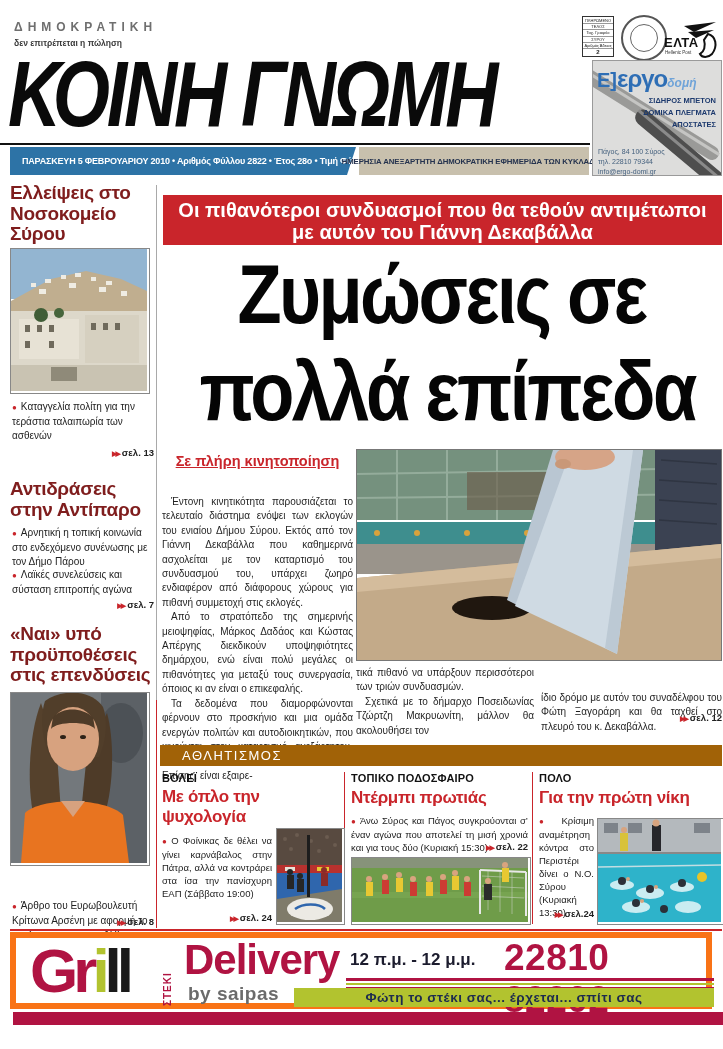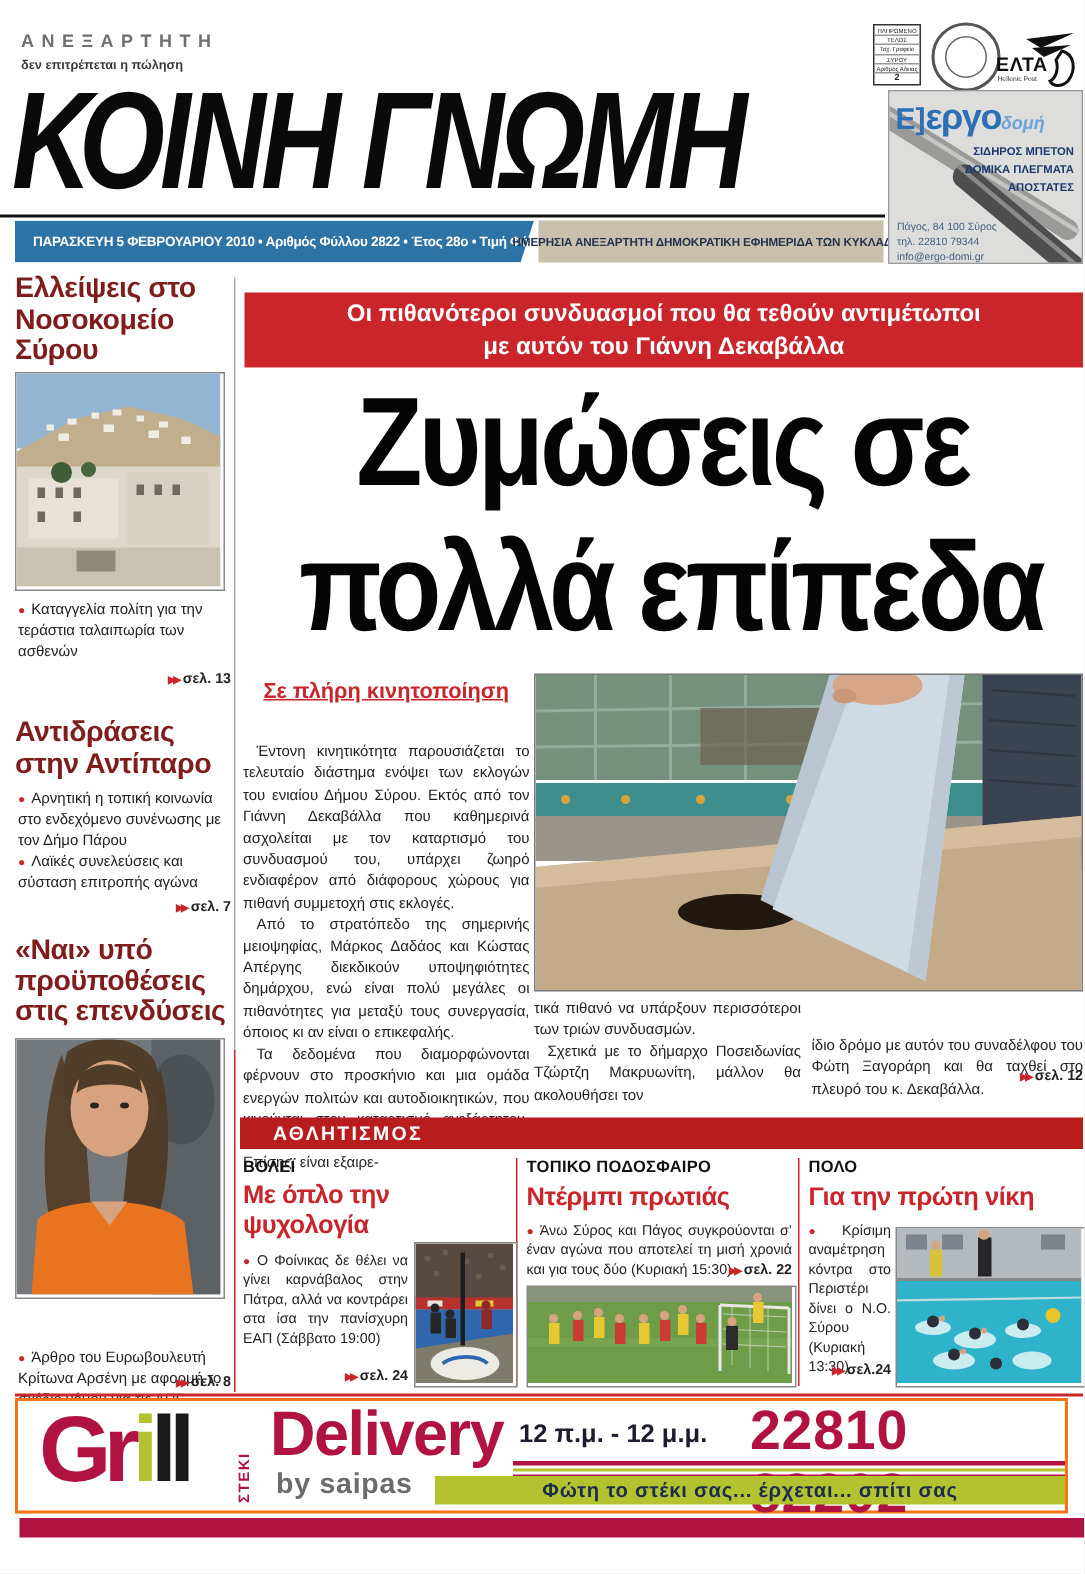--- a/index.html
+++ b/index.html
@@ -48,42 +48,42 @@
   .side-title{left:10px;width:148px;font-size:19px;line-height:20.5px;font-weight:900;color:#7f1d1d;letter-spacing:-0.3px;}
   .side-photo{left:10px;width:138px;border:1px solid #888;}
   .bullet{font-size:10px;line-height:13.8px;color:#222;text-align:left;}
   .bullet .dot{color:#c9252b;font-size:8px;margin-right:4px;}
   .pref{font-size:9.5px;font-weight:bold;color:#222;text-align:right;}
   .pref .arr{color:#c9252b;font-size:7px;letter-spacing:-2px;margin-right:3px;}
   .divider-v{width:1px;background:#a9a9a9;}
 
   
   .banner{left:163px;top:195px;width:559px;height:50px;background:#c9252b;color:#fff;
-          text-align:center;font-size:16px;line-height:22px;font-weight:600;padding-top:4px;box-sizing:border-box;}
+          text-align:center;font-size:20px;line-height:22px;font-weight:600;padding-top:4px;box-sizing:border-box;}
   .headline{left:160px;top:246px;width:563px;text-align:center;font-weight:900;color:#050505;
             font-size:84px;line-height:97px;letter-spacing:-3px;transform:scaleX(0.86);transform-origin:center top;white-space:nowrap;}
   .subhead{left:160px;top:452px;width:195px;text-align:center;color:#c9252b;font-weight:900;
            font-size:14.5px;line-height:19px;text-decoration:underline;}
   .bodytext{font-size:10px;line-height:14.4px;text-align:justify;color:#1f1f1f;}
   .bodytext p{margin:0;text-indent:9px;}
   .lead-photo{left:356px;top:449px;width:366px;height:212px;border:1px solid #777;box-sizing:border-box;}
 
   
-  .sports-bar{left:160px;top:745px;width:562px;height:21px;background:#b91c1c;color:#fff;
-              font-size:13px;font-weight:bold;letter-spacing:1.5px;display:flex;align-items:center;padding-left:22px;box-sizing:border-box;}
+  .sports-bar{left:160px;top:745px;width:562px;height:21px;background:#a16207;color:#fff;
+              font-size:13px;font-weight:normal;letter-spacing:1.5px;display:flex;align-items:center;padding-left:22px;box-sizing:border-box;}
   .kicker{font-size:11px;font-weight:900;color:#111;letter-spacing:0.2px;}
   .sport-head{font-size:17px;line-height:19.5px;font-weight:900;color:#c9252b;letter-spacing:-0.3px;}
   .sbullet{font-size:9.5px;line-height:13px;color:#222;text-align:justify;}
   .sbullet .dot{color:#c9252b;font-size:8px;margin-right:3px;}
   .divider-red{width:1px;background:#c9252b;}
   .sport-photo{border:1px solid #888;}
   .bottom-rule{left:10px;top:929px;width:712px;height:2px;background:#c9252b;}
 
   
-  .grill-box{left:10px;top:932px;width:702px;height:77px;border:2px solid #f97316;background:#fff;box-sizing:border-box;}
+  .grill-box{left:10px;top:932px;width:702px;height:77px;border:6px solid #f97316;background:#fff;box-sizing:border-box;}
   .grill-logo{position:absolute;left:14px;top:2px;font-size:62px;font-weight:900;letter-spacing:-5px;line-height:62px;}
   .gl-c{color:#b01342;} .gl-g{color:#b2c32f;} .gl-k{color:#1a1a1a;}
   .grill-vert{position:absolute;left:146px;top:16px;height:52px;writing-mode:vertical-rl;transform:rotate(180deg);
               font-size:10px;font-weight:900;color:#b01342;letter-spacing:1px;}
   .delivery{position:absolute;left:168px;top:-2px;font-size:42px;font-weight:900;color:#b01342;letter-spacing:-1px;}
   .by-line{position:absolute;left:172px;top:45px;font-size:19px;color:#6b6b6b;font-weight:bold;letter-spacing:0.5px;}
   .hours{position:absolute;left:334px;top:12px;font-size:17px;font-weight:900;color:#1c1c2e;}
   .gphone{position:absolute;left:472px;top:-1px;font-size:37px;font-weight:900;color:#b01342;letter-spacing:0.5px;margin-left:16px;}
   .stripes{position:absolute;left:330px;top:40px;width:368px;}
   .stripes div{height:2.5px;margin-bottom:2px;}
@@ -91,21 +91,21 @@
   .slogan{position:absolute;left:278px;top:50px;width:420px;height:19px;background:#b2c32f;
           display:flex;align-items:center;justify-content:center;}
   .slogan span{font-size:13.5px;font-weight:bold;color:#1d2b4e;letter-spacing:0.5px;white-space:nowrap;}
   .bottom-bar{left:13px;top:1012px;width:710px;height:13px;background:#b01342;}
 </style>
 </head>
 <body>
 
 <div class="page">
 
-  <div class="abs sub-label">ΑΝΕΞΑΡΤΗΤΗ</div>
+  <div class="abs sub-label">ΔΗΜΟΚΡΑΤΙΚΗ</div>
   <div class="abs sub-note">δεν επιτρέπεται η πώληση</div>
 
   <div class="abs frank-box">
     <span class="fl">ΠΛΗΡΩΜΕΝΟ</span>
     <span class="fl">ΤΕΛΟΣ</span>
     <span class="fl">Ταχ. Γραφείο</span>
     <span class="fl">ΣΥΡΟΥ</span>
     <span class="fl">Αριθμός Άδειας</span>
     <span class="fl">2</span>
   </div>

